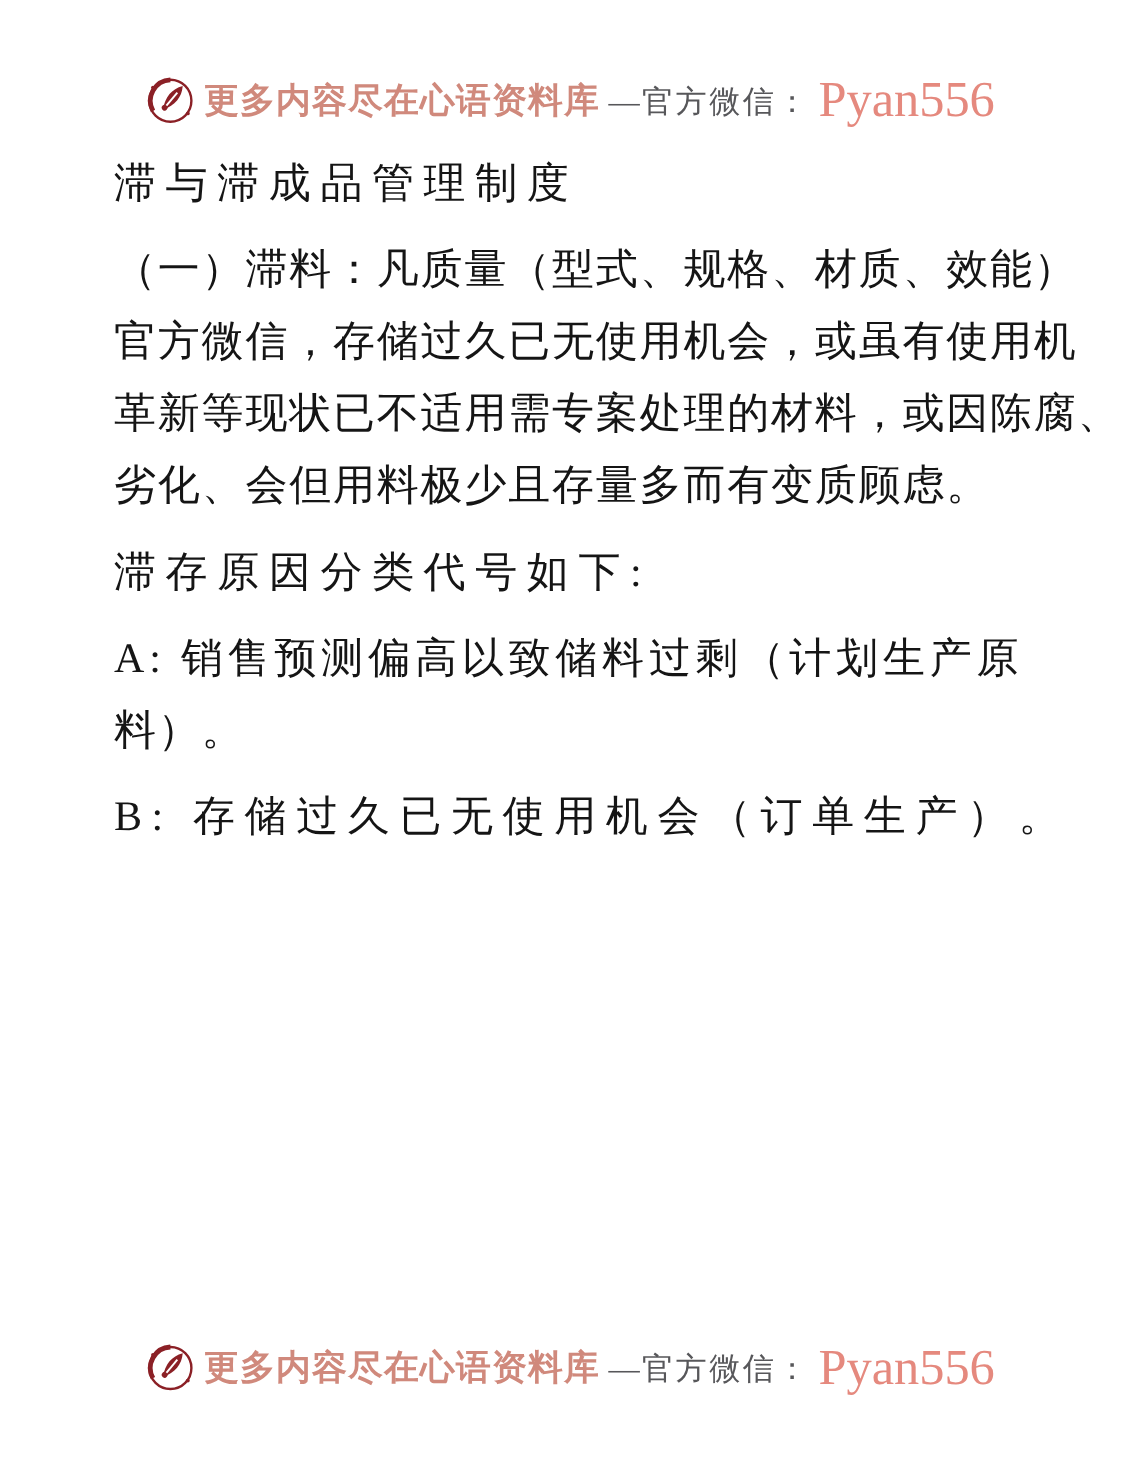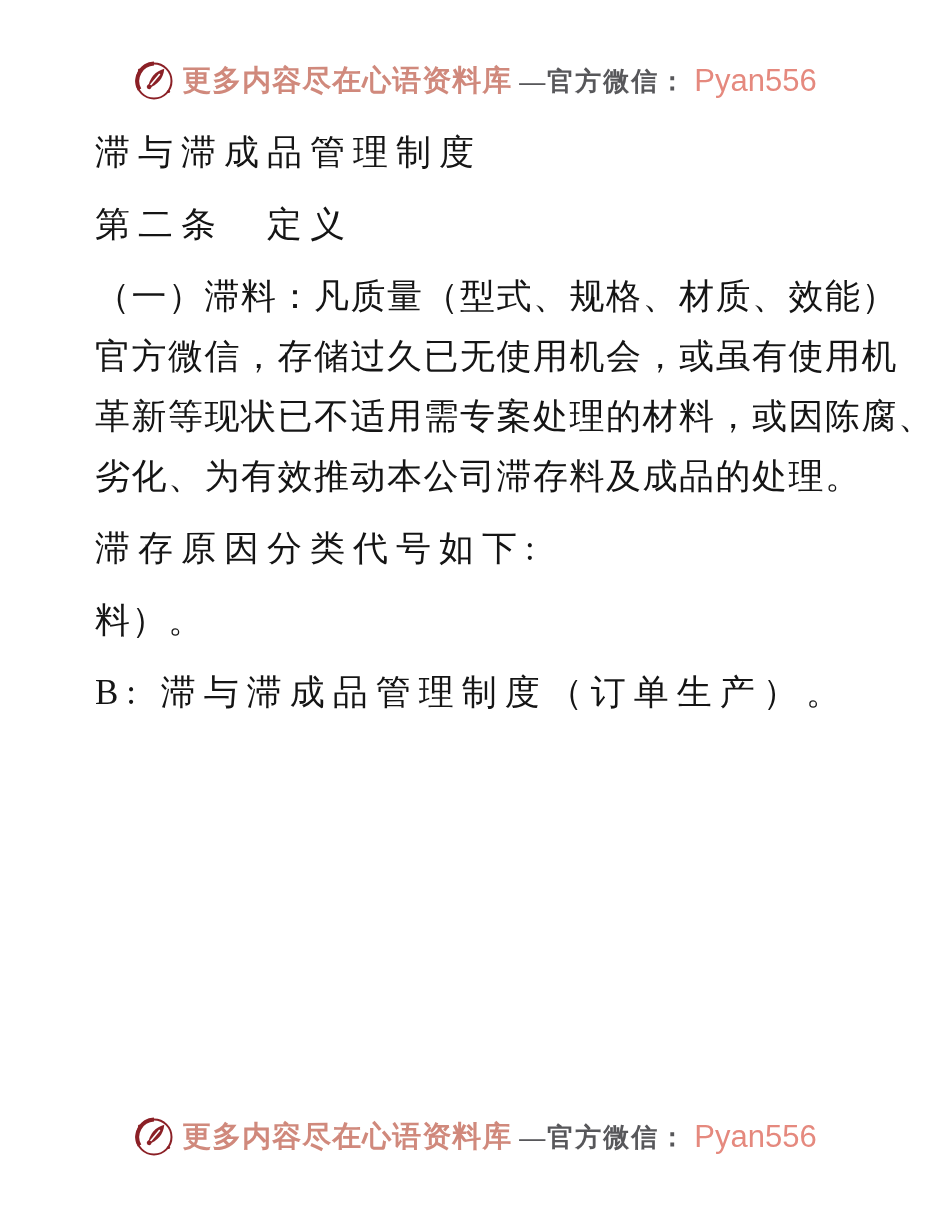--- a/index.html
+++ b/index.html
@@ -28,26 +28,26 @@
   .watermark-bottom { top: 1116px; }
   .wm-logo { display: inline-flex; width: 42px; height: 42px; }
   .wm-logo svg { width: 42px; height: 42px; }
   .wm-brand {
     font-size: 29px;
     font-weight: bold;
     letter-spacing: 1px;
   }
   .wm-sep {
     font-size: 26px;
-    font-weight: bold;
+    font-weight: normal;
     letter-spacing: 2px;
   }
   .wm-id {
-    font-family: Liberation Sans, sans-serif;
-    font-size: 31px;
+    font-family: Liberation Serif, serif;
+    font-size: 42px;
   }
 
   
   .content {
     padding: 123px 52px 0 95px;
   }
   .line {
     font-size: 35px;
     line-height: 60px;
     height: 60px;
@@ -85,41 +85,39 @@
 
   <div class="content">
 
     <div class="block">
       <div class="line ls-wide">滞与滞成品管理制度</div>
     </div>
 
 
 
 
-    <div class="block">
-      <div class="line ls-wide">第二条　定义</div>
-    </div>
 
     <div class="block">
       <div class="line ls-body">（一）滞料：凡质量（型式、规格、材质、效能）</div>
       <div class="line ls-body">官方微信，存储过久已无使用机会，或虽有使用机</div>
       <div class="line ls-body">革新等现状已不适用需专案处理的材料，或因陈腐、</div>
-      <div class="line ls-body">劣化、为有效推动本公司滞存料及成品的处理。</div>
+      <div class="line ls-body">劣化、会但用料极少且存量多而有变质顾虑。</div>
     </div>
 
     <div class="block">
       <div class="line ls-wide">滞存原因分类代号如下:</div>
     </div>
 
     <div class="block">
+      <div class="line ls-mid">A: 销售预测偏高以致储料过剩（计划生产原</div>
       <div class="line ls-body">料）。</div>
     </div>
 
     <div class="block">
-      <div class="line ls-wide">B: 滞与滞成品管理制度（订单生产）。</div>
+      <div class="line ls-wide">B: 存储过久已无使用机会（订单生产）。</div>
     </div>
 
   </div>
 
   <div class="watermark watermark-bottom">
     <span class="wm-logo" style="color: rgb(139, 32, 38);">
       <svg viewBox="0 0 42 42" aria-hidden="true">
         <circle cx="21" cy="21" r="17.5" fill="none" stroke="currentColor" stroke-width="2"></circle>
         <path d="M21 3.5 A17.5 17.5 0 0 0 6.5 29.5" fill="none" stroke="currentColor" stroke-width="4"></path>
         <g transform="rotate(40 21 21)">

